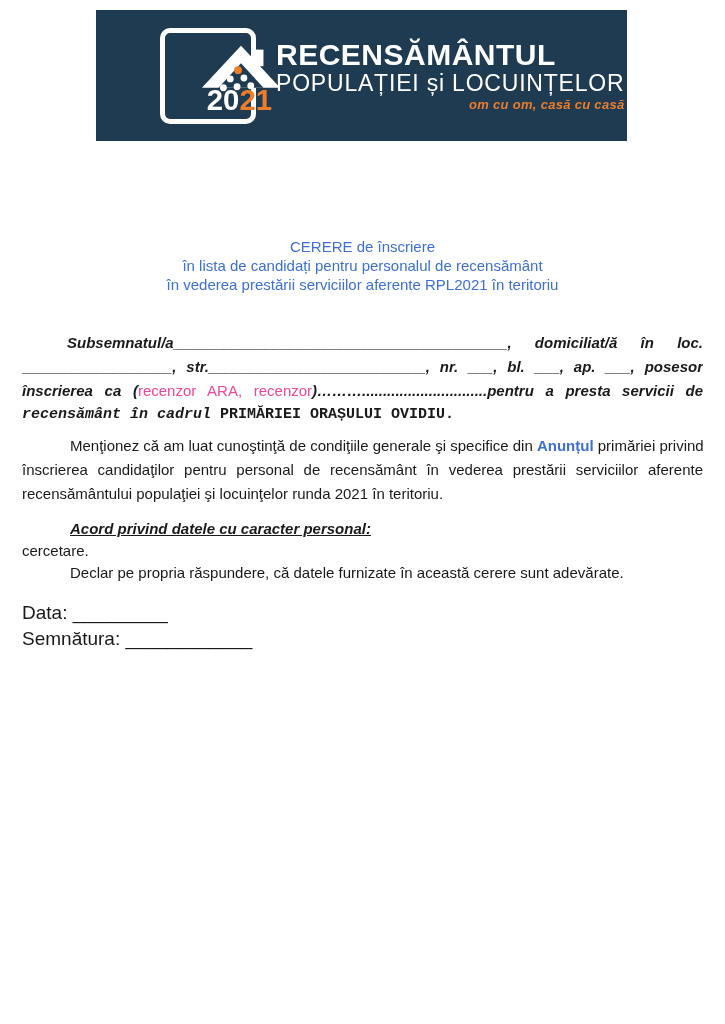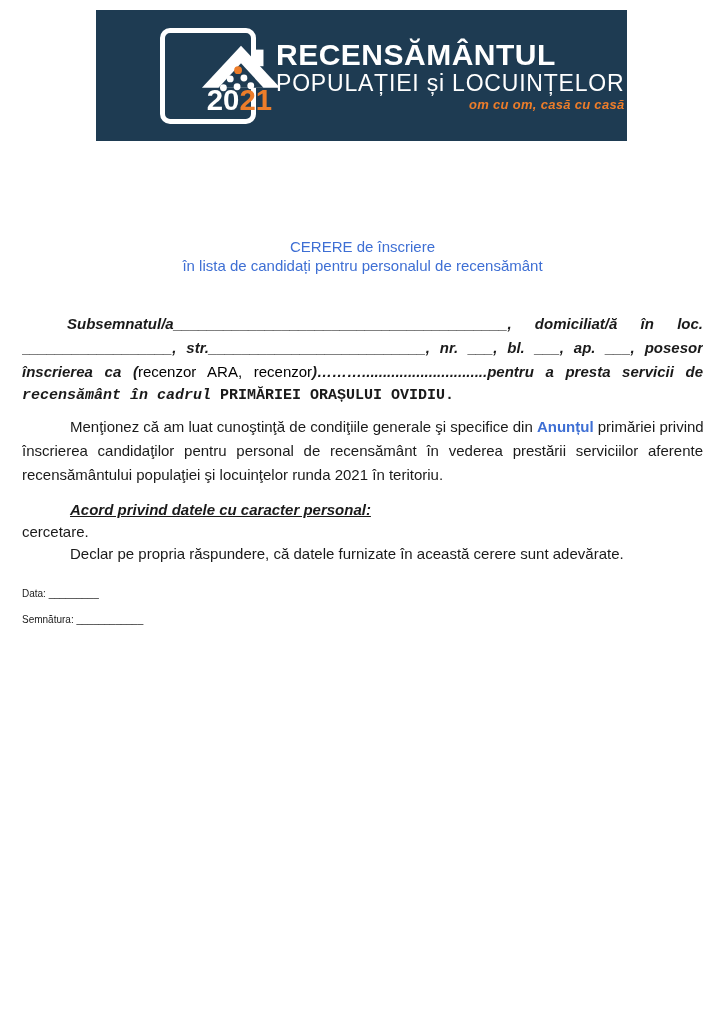--- a/index.html
+++ b/index.html
@@ -54,21 +54,21 @@
 
   
   .content { padding: 0 22px; }
 
   .jline { text-align: justify; text-align-last: justify; -moz-text-align-last: justify; overflow: hidden; white-space: nowrap; }
 
   .p1 { margin-top: 37px; }
   .p1 .line { font-size: 15px; line-height: 24px; font-weight: bold; font-style: italic; }
   .p1 .indent { padding-left: 45px; }
   .p1 .lastline { text-align: left; text-align-last: left; font-family: Liberation Mono, monospace; }
-  .role-blue { color: #000000; font-weight: normal; font-style: normal; }
+  .role-blue { color: #ec4899; font-weight: normal; font-style: normal; }
   .org { font-style: normal; }
 
   .p2 { margin-top: 7px; }
   .p2 .line { font-size: 15px; line-height: 24px; font-weight: normal; }
   .p2 .indent48 { padding-left: 48px; }
   .p2 .lastline { text-align: left; text-align-last: left; }
   .anunt-link { color: #3e6fd4; font-weight: bold; }
 
   .consent { margin-top: 12px; }
   .consent-heading {
@@ -76,21 +76,21 @@
     font-weight: bold; font-style: italic;
     text-decoration: underline;
     padding-left: 48px;
   }
   .consent .line { font-size: 15px; line-height: 22px; }
   .consent .lastline { text-align: left; text-align-last: left; }
   .checkbox-glyph { padding-right: 14px; letter-spacing: 2px; }
   .decl { padding-left: 48px; }
 
   .signoff { margin-top: 16px; }
-  .signoff .line { font-size: 10px; line-height: 26px; }
+  .signoff .line { font-size: 19px; line-height: 26px; }
 </style>
 </head>
 <body>
 
 <div class="banner">
   <div class="logo-box">
     <svg viewBox="0 0 88 88">
       <rect x="57" y="17" width="10" height="17" fill="#ffffff"></rect>
       <polygon points="4,56 44,13 84,56" fill="#ffffff"></polygon>
       <polygon points="21,56 44,31 67,56" fill="#1e3b52"></polygon>
@@ -106,20 +106,21 @@
   <div class="wordmark">
     <div class="wm1">RECENSĂMÂNTUL</div>
     <div class="wm2">POPULAȚIEI și LOCUINȚELOR</div>
     <div class="tagline">om cu om, casă cu casă</div>
   </div>
 </div>
 
 <div class="doc-title">
   <div>CERERE de înscriere</div>
   <div>în lista de candidați pentru personalul de recensământ</div>
+  <div>în vederea prestării serviciilor aferente RPL2021 în teritoriu</div>
 </div>
 
 <div class="content">
 
   <div class="p1">
     <div class="line jline indent"><span>Subsemnatul/a</span><span>________________________________________</span><span>, domiciliat/ă în loc.</span></div>
     <div class="line jline"><span>__________________</span><span>, str.</span><span>__________________________</span><span>, nr. ___, bl. ___, ap. ___, posesor</span></div>
     <div class="line jline"><span>înscrierea ca</span> <span>(</span><span class="role-blue">recenzor ARA, recenzor</span><span>)</span><span>………..............................</span><span>pentru a presta servicii de</span></div>
     <div class="line lastline"><span>recensământ în cadrul</span> <span class="org">PRIMĂRIEI ORAȘULUI OVIDIU.</span></div>
   </div>

